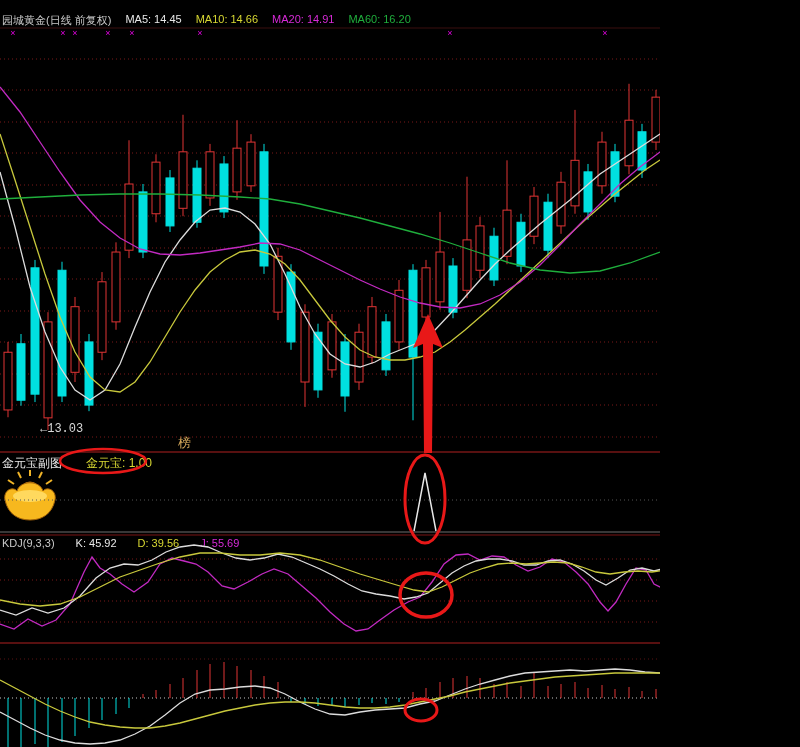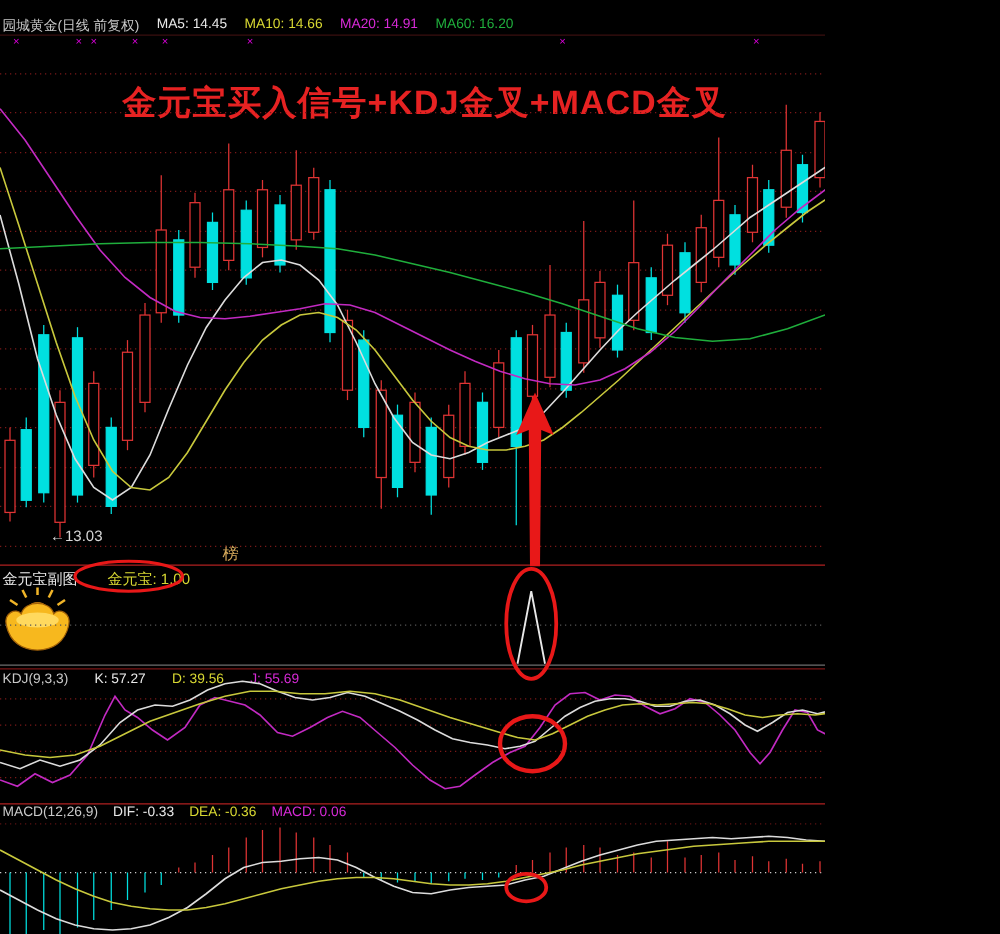--- a/index.html
+++ b/index.html
@@ -5,21 +5,21 @@
   html,body{margin:0;padding:0;background:#000;}
   #app{position:relative;width:660px;height:747px;background:#000;overflow:hidden;
        font-family:"Liberation Sans",sans-serif;margin-top:12px;}
   .abs{position:absolute;white-space:nowrap;}
   .hdr{top:1px;left:2px;font-size:11px;z-index:2;display:flex;gap:14px;}
   .t-gray{color:#c9c9c9}.t-white{color:#e8e8e8}.t-yellow{color:#d8d832}
   .t-magenta{color:#d82ad8}.t-green{color:#1fae3c}
   .signal{top:52px;left:98px;font-size:27px;font-weight:bold;color:#e62222;
           letter-spacing:1px;z-index:2;}
   .hi{top:27px;left:736px;font-size:12px;color:#7dd3fc;z-index:2;}
-  .lo{top:410px;left:40px;font-size:12px;color:#d8d8d8;z-index:2;}
+  .lo{top:410px;left:40px;font-size:12px;color:#d8d8d8;z-index:2;font-family:Liberation Mono, monospace;}
   .wm-l{top:422px;left:178px;font-size:13px;color:#d4a85a;z-index:2;}
   .wm-r{top:421px;left:706px;font-size:13px;color:#e0e4f4;background:#2c3e66;
         padding:0 2px;z-index:2;}
   .subhdr{top:443px;left:2px;font-size:12px;z-index:2;display:flex;gap:24px;}
   .kdjhdr{top:525px;left:2px;font-size:11px;z-index:2;display:flex;gap:21px;}
   .macdhdr{top:632px;left:2px;font-size:11px;z-index:2;display:flex;gap:12px;}
   #cv{position:absolute;top:0;left:0;z-index:3;pointer-events:none;}
   #ingot{position:absolute;left:2px;top:454px;z-index:2;}
   .timeline{position:absolute;left:0;top:741px;width:800px;height:6px;z-index:4;
     background:repeating-linear-gradient(90deg,#1c0202 0 26px,#a01818 26px 27px);
@@ -32,21 +32,20 @@
 <div id="app">
 
   <div class="abs hdr">
     <span class="t-gray">园城黄金(日线 前复权)</span>
     <span class="t-white">MA5: 14.45</span>
     <span class="t-yellow">MA10: 14.66</span>
     <span class="t-magenta">MA20: 14.91</span>
     <span class="t-green">MA60: 16.20</span>
   </div>
 
-  <div class="abs signal">金元宝买入信号+KDJ金叉+MACD金叉</div>
   <div class="abs hi">19.50</div>
   <div class="abs lo">←13.03</div>
   <div class="abs wm-l">榜</div>
   <div class="abs wm-r">财</div>
 
   <div class="abs subhdr">
     <span class="t-white">金元宝副图</span>
     <span class="t-yellow">金元宝: 1.00</span>
   </div>
 
@@ -58,31 +57,25 @@
         <line x1="40" y1="6" x2="37" y2="12"></line>
       <line x1="50" y1="14" x2="44" y2="18"></line>
     </g>
     <circle cx="28" cy="26" r="10" fill="#f7c22e" stroke="#b87410"></circle>
     <path d="M3,34 C1,24 11,20 15,25 C18,14 38,14 41,25 C45,20 55,24 53,34 C50,48 40,54 28,54 C16,54 6,48 3,34 Z" fill="#f7b81e" stroke="#a06008"></path>
     <ellipse cx="28" cy="30" rx="17" ry="6" fill="#ffd95e"></ellipse>
   </svg>
 
   <div class="abs kdjhdr">
     <span class="t-gray">KDJ(9,3,3)</span>
-    <span class="t-white">K: 57.27</span>
+    <span class="t-white">K: 45.92</span>
     <span class="t-yellow">D: 39.56</span>
     <span class="t-magenta">J: 55.69</span>
   </div>
 
-  <div class="abs macdhdr">
-    <span class="t-gray">MACD(12,26,9)</span>
-    <span class="t-white">DIF: -0.33</span>
-    <span class="t-yellow">DEA: -0.36</span>
-    <span class="t-magenta">MACD: 0.06</span>
-  </div>
 
   <svg id="cv" width="800" height="747">
       <line x1="0" y1="47" x2="800" y2="47" stroke="#7a1818" stroke-dasharray="1,3"></line>
       <line x1="0" y1="78" x2="800" y2="78" stroke="#7a1818" stroke-dasharray="1,3"></line>
       <line x1="0" y1="110" x2="800" y2="110" stroke="#7a1818" stroke-dasharray="1,3"></line>
       <line x1="0" y1="141" x2="800" y2="141" stroke="#7a1818" stroke-dasharray="1,3"></line>
       <line x1="0" y1="173" x2="800" y2="173" stroke="#7a1818" stroke-dasharray="1,3"></line>
       <line x1="0" y1="204" x2="800" y2="204" stroke="#7a1818" stroke-dasharray="1,3"></line>
       <line x1="0" y1="236" x2="800" y2="236" stroke="#7a1818" stroke-dasharray="1,3"></line>
       <line x1="0" y1="267" x2="800" y2="267" stroke="#7a1818" stroke-dasharray="1,3"></line>

